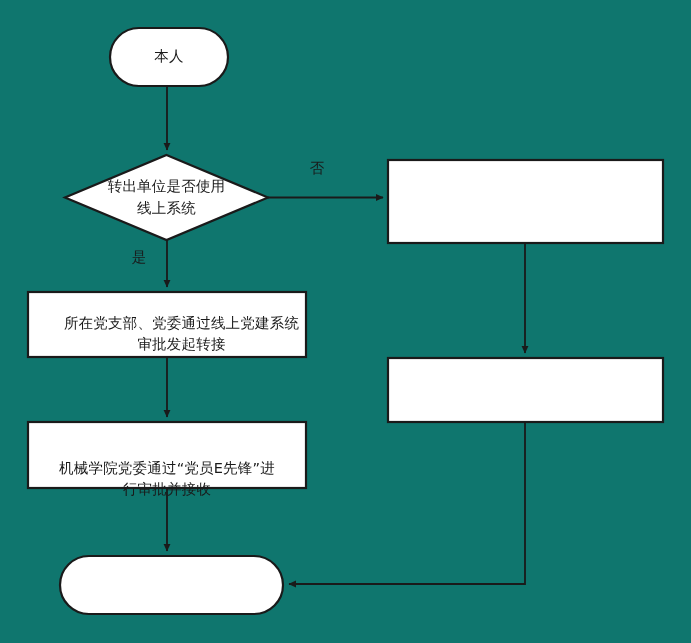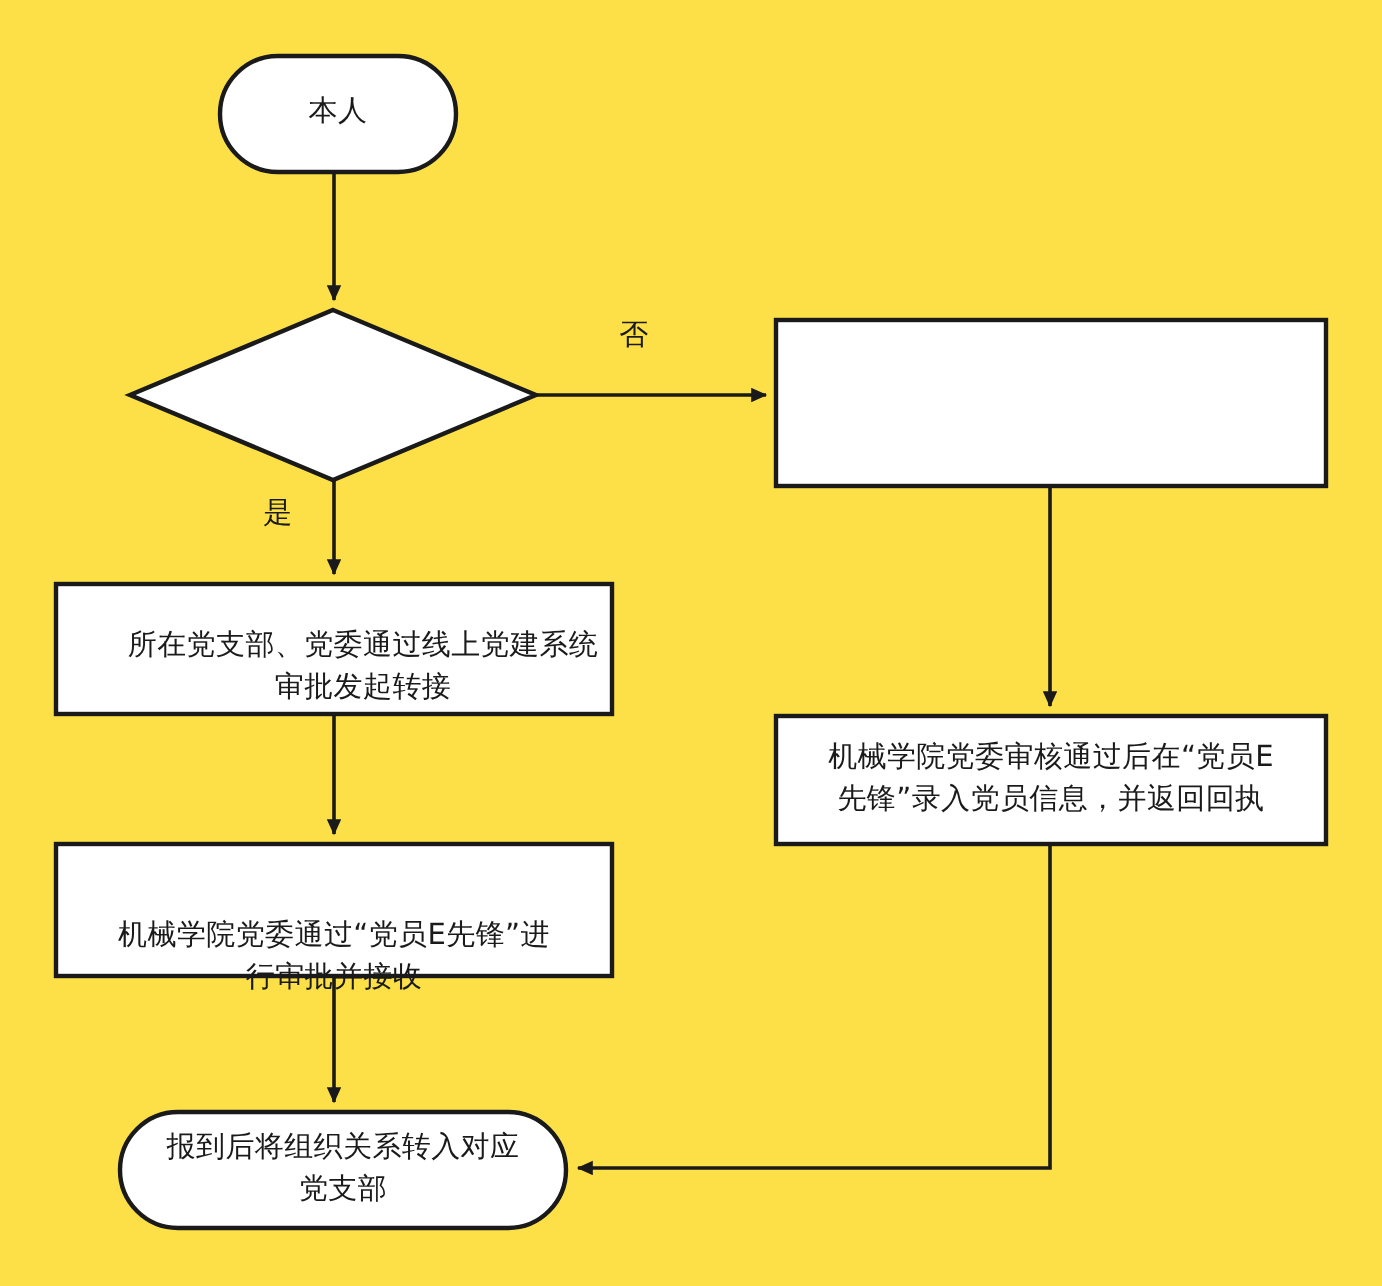--- a/index.html
+++ b/index.html
@@ -7,21 +7,21 @@
     padding: 0;
     background: #ffffff;
   }
   body {
     font-family: "DejaVu Sans", "Liberation Sans", sans-serif;
   }
   #flowchart-canvas {
     position: relative;
     width: 691px;
     height: 643px;
-    background: #fde047;
+    background: #0f766e;
     overflow: hidden;
   }
   #flow-svg {
     position: absolute;
     top: 0;
     left: 0;
     width: 691px;
     height: 643px;
   }
   .node-label {
@@ -85,31 +85,29 @@
 
     <line x1="167" y1="488" x2="167" y2="551" stroke="#1a1a1a" stroke-width="1.8" marker-end="url(#arrowhead)"></line>
 
     <line x1="525" y1="243" x2="525" y2="353" stroke="#1a1a1a" stroke-width="1.8" marker-end="url(#arrowhead)"></line>
 
     <path d="M525,422 L525,584 L289,584" fill="none" stroke="#1a1a1a" stroke-width="1.8" marker-end="url(#arrowhead)"></path>
   </svg>
 
   <div class="node-label" style="left:110px; top:28px; width:118px; height:58px;">本人</div>
 
+  <div class="node-label" style="left:76px; top:163px; width:181px; height:69px;">转出单位是否使用
+线上系统</div>
 
   <div class="node-label" style="left:28px; top:292px; width:278px; height:84px;padding-left:35px;">所在党支部、党委通过线上党建系统
 审批发起转接</div>
 
   <div class="node-label" style="left:28px; top:422px; width:278px; height:66px;margin-top:24px;">机械学院党委通过“党员E先锋”进
 行审批并接收</div>
 
 
-  <div class="node-label" style="left:388px; top:358px; width:275px; height:64px;">机械学院党委审核通过后在“党员E
-先锋”录入党员信息，并返回回执</div>
 
-  <div class="node-label" style="left:60px; top:556px; width:223px; height:58px;">报到后将组织关系转入对应
-党支部</div>
 
   <div class="edge-label" style="left:306px; top:161px; width:22px;">否</div>
 
   <div class="edge-label" style="left:128px; top:250px; width:22px;">是</div>
 
 </div>
 
 </body></html>

